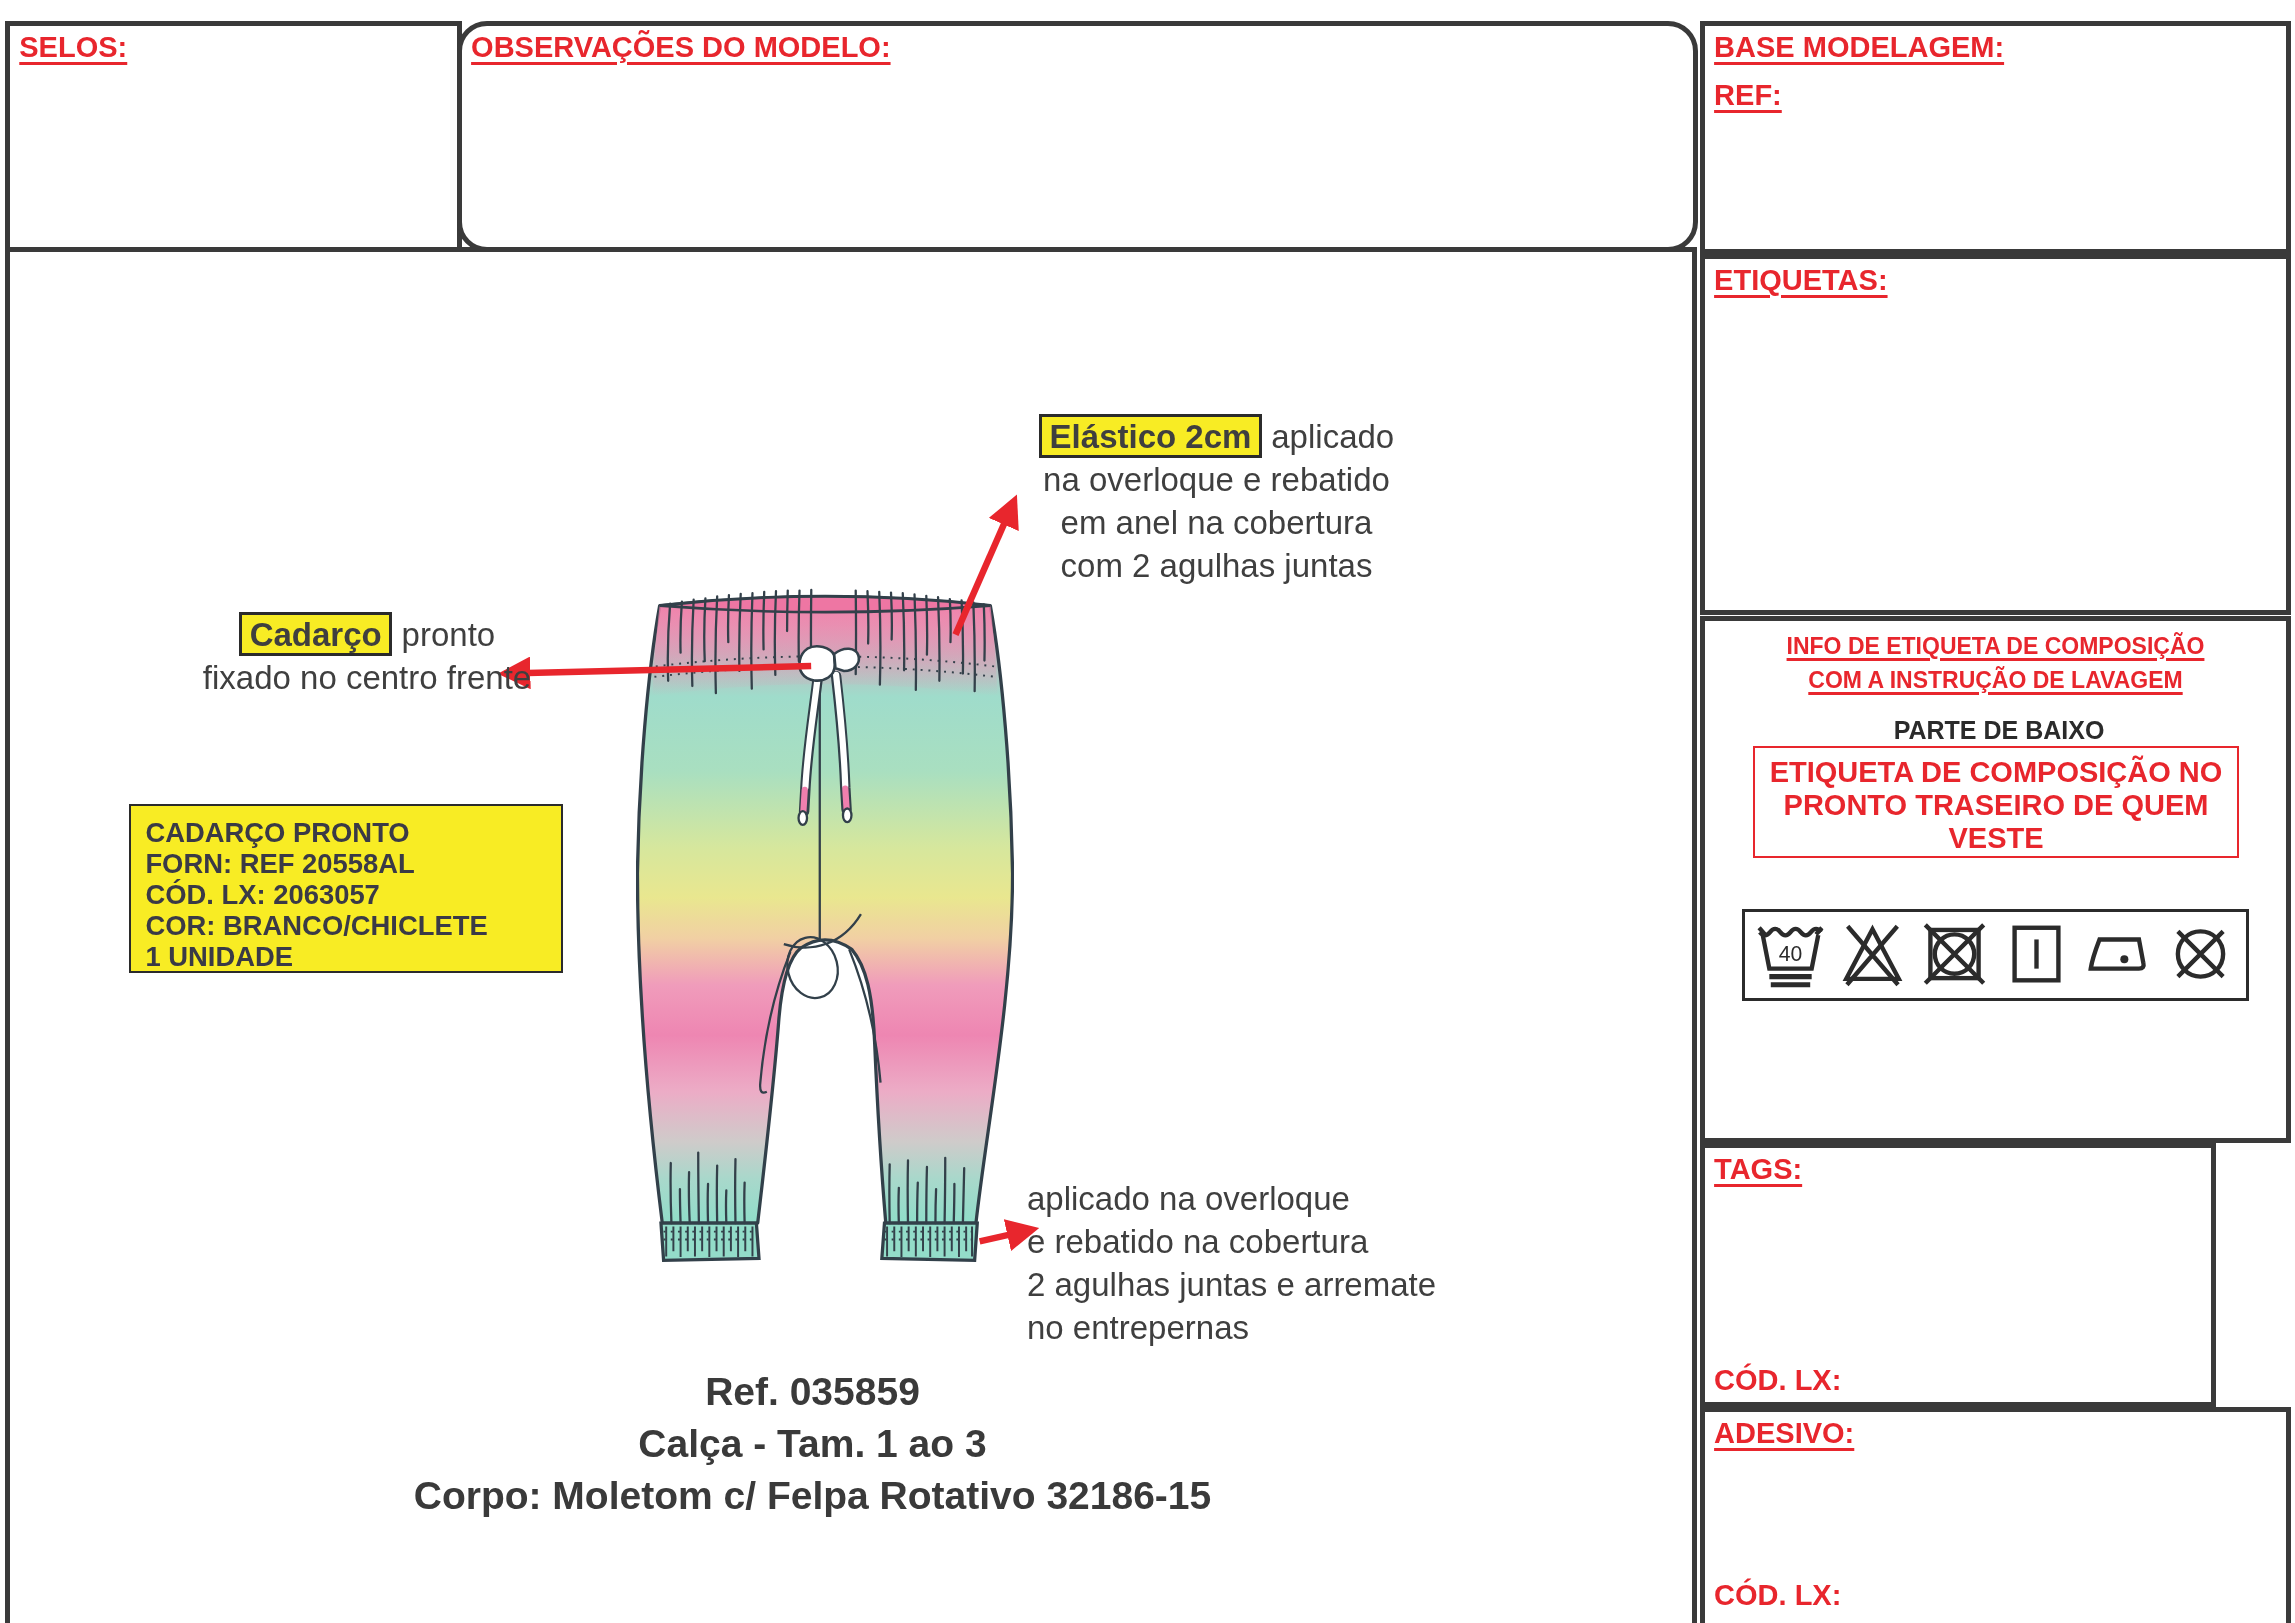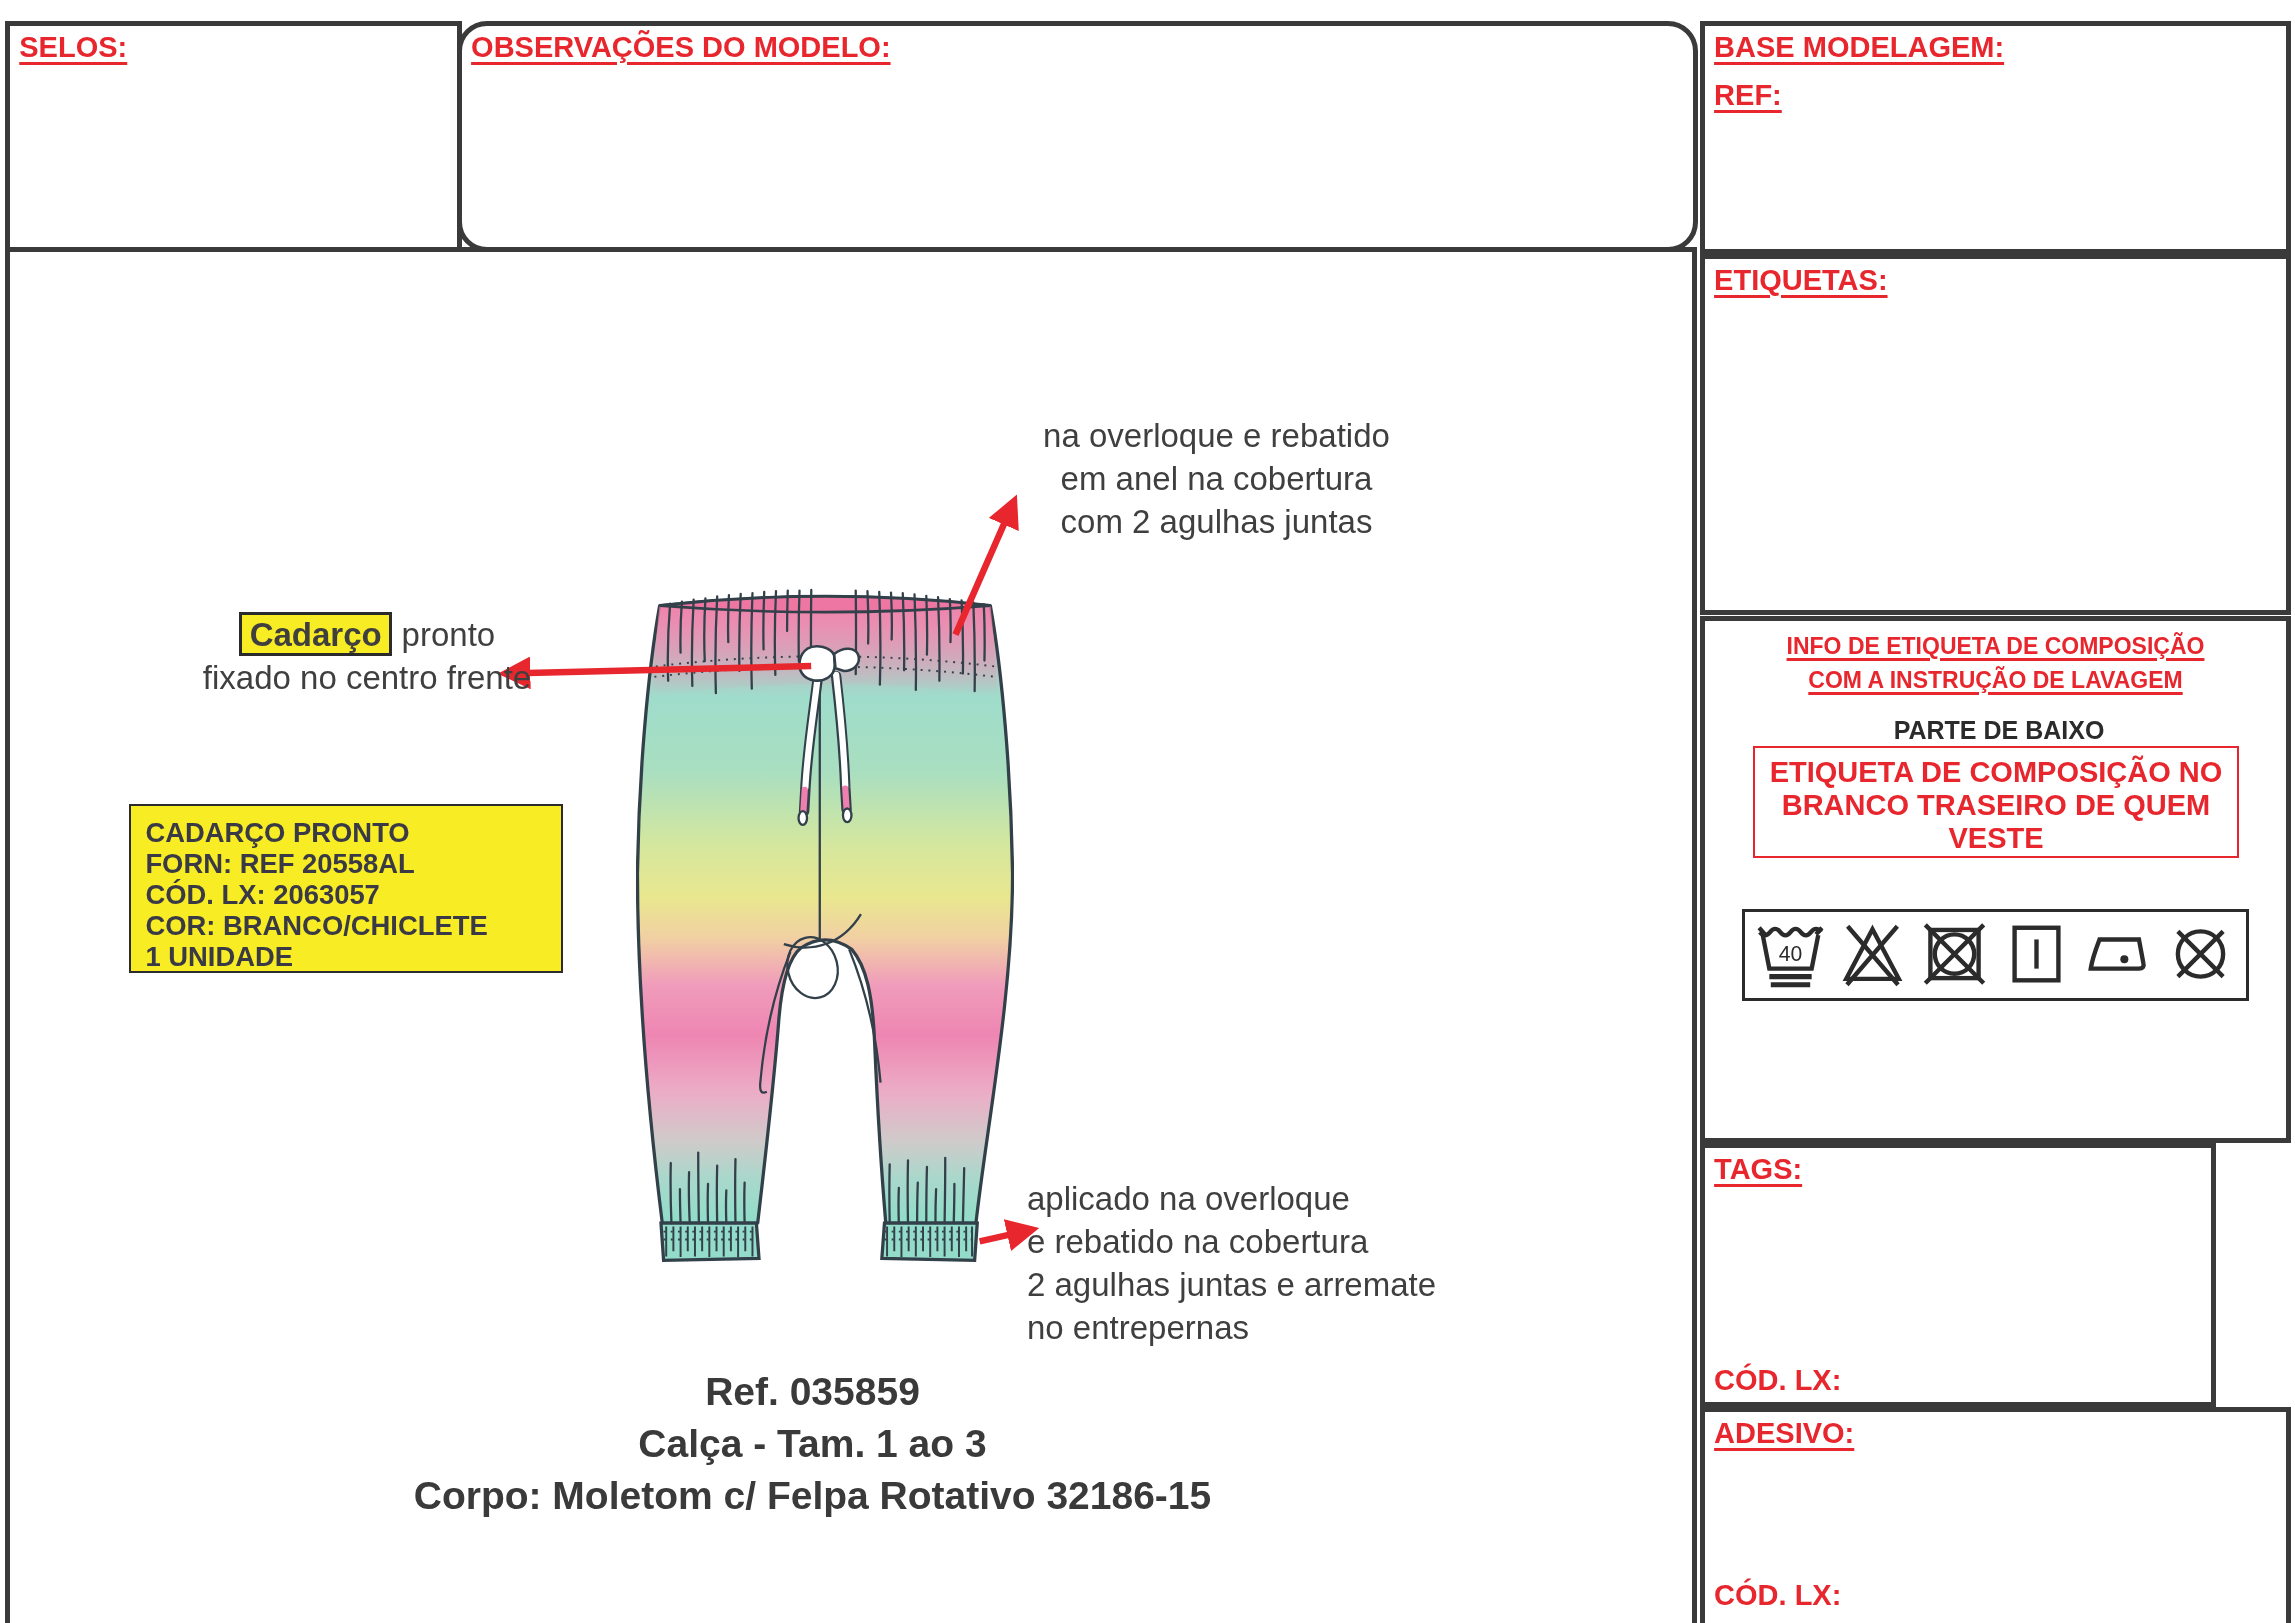--- a/index.html
+++ b/index.html
@@ -52,21 +52,21 @@
   </div>
 
   <div class="b" style="left:1700px;top:600px;width:591px;height:527px;">
     <div class="infohead" style="top:7.8px;">
       <span>INFO DE ETIQUETA DE COMPOSIÇÃO</span><br>
       <span>COM A INSTRUÇÃO DE LAVAGEM</span>
     </div>
     <div class="partebaixo" style="top:95px;">PARTE DE BAIXO</div>
     <div class="redbox" style="left:48px;top:125px;width:486px;height:112px;">
       <span>ETIQUETA DE COMPOSIÇÃO NO</span><br>
-      <span>BRANCO TRASEIRO DE QUEM</span><br>
+      <span>PRONTO TRASEIRO DE QUEM</span><br>
       <span>VESTE</span>
     </div>
     <div class="carebox" style="left:37px;top:288px;width:507px;height:92px;">
       <svg class="care" viewBox="0 0 100 104">
         <g fill="none" stroke="#2b2b2b" stroke-width="6">
           <path d="M7,14 l8,9 M93,14 l-8,9"></path>
           <path d="M8,20 q7,9 14,0 q7,-9 14,0 q7,9 14,0 q7,-9 14,0 q7,9 14,0 q7,-9 14,0"></path>
           <path d="M12,24 L21,70 L79,70 L88,24"></path>
           <path d="M21,81 L79,81 M23,92 L77,92" stroke-width="7"></path>
         </g>
@@ -201,20 +201,21 @@
       <marker id="ah" viewBox="0 0 10 10" markerWidth="5" markerHeight="5" refX="4" refY="5" orient="auto">
         <path d="M0,0 L10,5 L0,10 Z" fill="#e8262d"></path>
       </marker>
     </defs>
     <line x1="1463" y1="947" x2="1545" y2="760" stroke="#e8262d" stroke-width="10" marker-end="url(#ah)"></line>
     <line x1="1242" y1="995" x2="792" y2="1006" stroke="#e8262d" stroke-width="10" marker-end="url(#ah)"></line>
     <line x1="1500" y1="1876" x2="1562" y2="1862" stroke="#e8262d" stroke-width="10" marker-end="url(#ah)"></line>
   </svg>
 
   <div class="annot" style="left:988px;top:398px;width:457px;text-align:center;">
+    <div><span class="hl">Elástico 2cm</span><span class="aft">aplicado</span></div>
     <div>na overloque e rebatido</div>
     <div>em anel na cobertura</div>
     <div>com 2 agulhas juntas</div>
   </div>
 
   <div class="annot" style="left:158px;top:596px;width:418px;text-align:center;">
     <div><span class="hl">Cadarço</span><span class="aft">pronto</span></div>
     <div>fixado no centro frente</div>
   </div>
 

